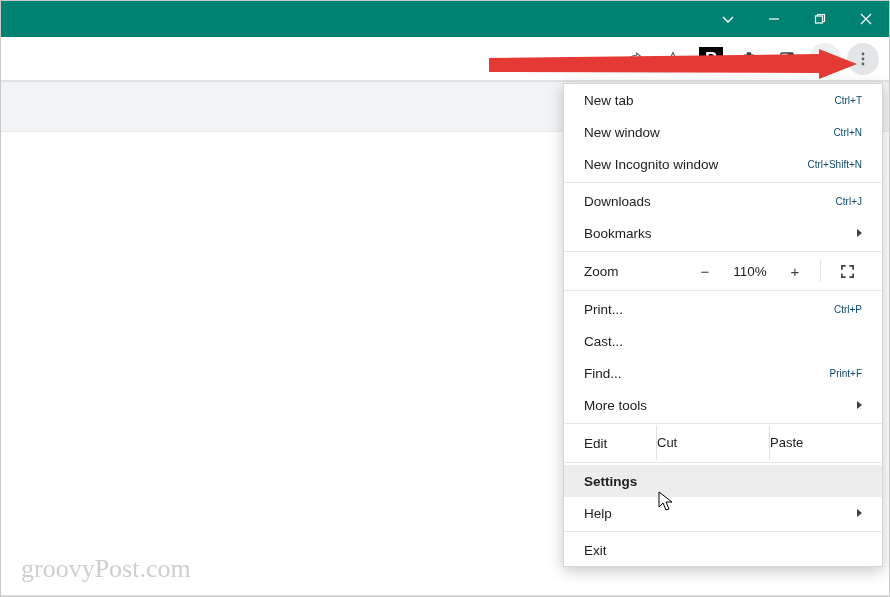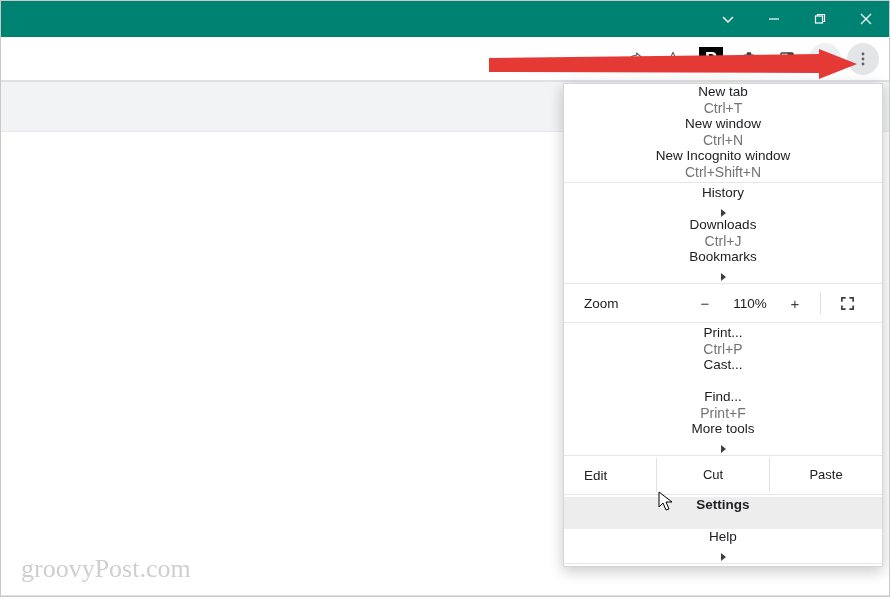--- a/index.html
+++ b/index.html
@@ -58,24 +58,24 @@
 
   
   .menu{
     position:absolute;right:6px;top:82px;width:318px;
     background:#fff;border:1px solid #d6d6d6;
     box-shadow:0 4px 14px rgba(0,0,0,.22);
     font-size:13.5px;color:#202124;
   }
   .row{
     display:flex;align-items:center;justify-content:space-between;
-    height:32px;padding:0 20px;position:relative;flex-direction:column;
+    height:32px;padding:0 20px;position:relative;
   }
   .row.hover{background:#ededee;font-weight:bold;}
-  .sc{color:#737373;font-size:14px;}
+  .sc{color:#0c4a6e;font-size:10px;}
   .chev{
     width:0;height:0;border-top:4px solid transparent;
     border-bottom:4px solid transparent;border-left:5px solid #3c4043;
   }
   .sep{height:1px;background:#e6e6e6;margin:2px 0;}
 
   
   .zoomrow{
     display:flex;align-items:center;height:34px;padding:0 20px;color:#202124;
   }
@@ -87,21 +87,21 @@
   .zoomrow .divider{width:1px;height:22px;background:#e0e0e0;margin:0 8px;}
   .zoomrow .fsbtn{
     width:30px;height:22px;display:flex;align-items:center;justify-content:center;
     margin-left:auto;
   }
 
   
   .editrow{display:flex;align-items:center;height:34px;padding:0 0 0 20px;}
   .editrow .lbl{flex:0 0 72px;}
   .editrow .ebtn{
-    flex:1;border-left:1px solid #e0e0e0;text-align:center;height:34px;
+    flex:1;border-left:1px solid #e0e0e0;text-align:left;height:34px;
     line-height:34px;font-size:13px;
   }
 
   
   .cursor{position:absolute;left:657px;top:490px;pointer-events:none;}
 </style>
 </head>
 <body>
 
 <div class="stage">
@@ -181,24 +181,20 @@
     </div>
     <div class="row">
       <span>New window</span>
       <span class="sc">Ctrl+N</span>
     </div>
     <div class="row">
       <span>New Incognito window</span>
       <span class="sc">Ctrl+Shift+N</span>
     </div>
     <div class="sep"></div>
-    <div class="row">
-      <span>History</span>
-      <span class="chev"></span>
-    </div>
     <div class="row">
       <span>Downloads</span>
       <span class="sc">Ctrl+J</span>
     </div>
     <div class="row">
       <span>Bookmarks</span>
       <span class="chev"></span>
     </div>
     <div class="sep"></div>
     <div class="zoomrow">
@@ -237,20 +233,23 @@
     </div>
     <div class="sep"></div>
     <div class="row hover">
       <span>Settings</span>
     </div>
     <div class="row">
       <span>Help</span>
       <span class="chev"></span>
     </div>
     <div class="sep"></div>
+    <div class="row">
+      <span>Exit</span>
+    </div>
   </div>
 
   <svg class="arrow" width="370" height="34">
     <polygon points="0,9 330,5 330,0 368,15 330,30 330,24 0,23" fill="#e53935"></polygon>
   </svg>
 
   <svg class="cursor" width="16" height="22">
     <path d="M1 1l0 15 4-4 3 7 3-1-3-7 6 0z" fill="#fff" stroke="#000" stroke-width="1"></path>
   </svg>
 

